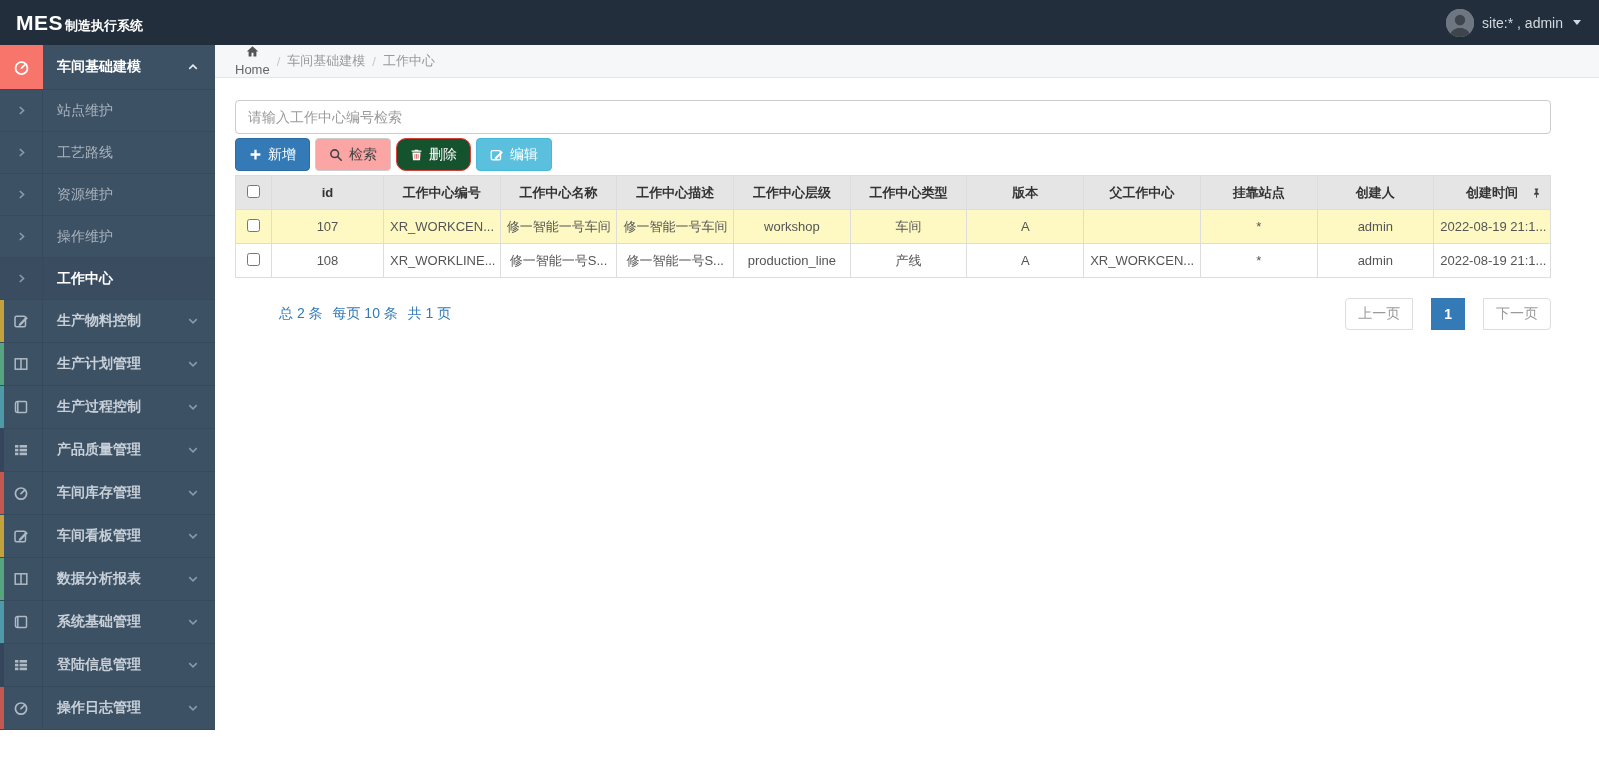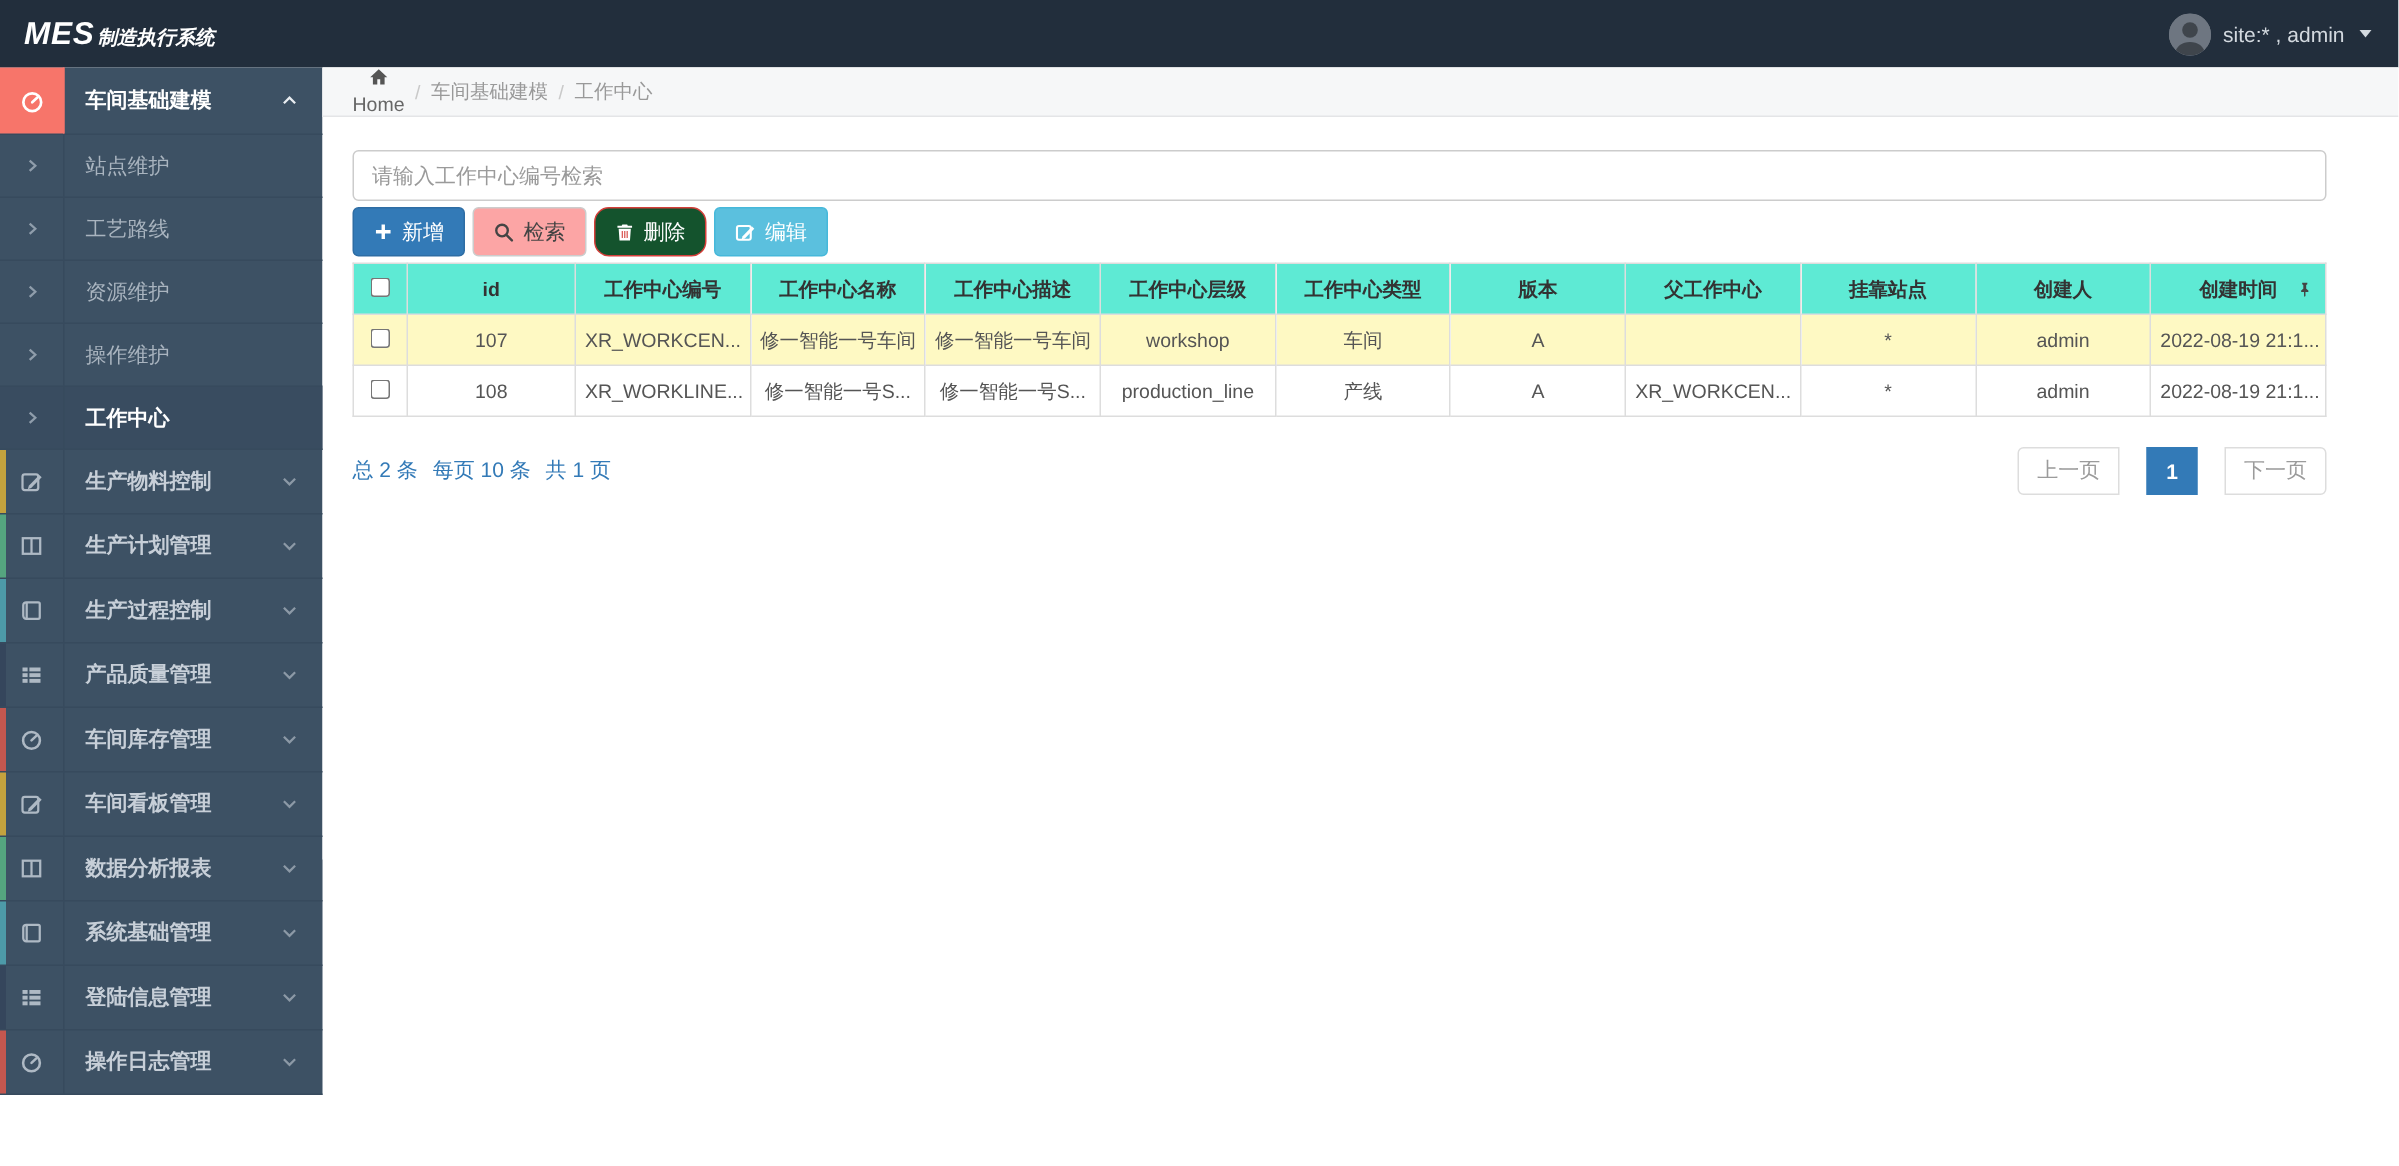--- a/index.html
+++ b/index.html
@@ -1,21 +1,21 @@
 <!DOCTYPE html>
 <html><head>
 <meta charset="utf-8">
 <style>
   * { margin:0; padding:0; box-sizing:border-box; }
   html,body { width:1599px; height:777px; overflow:hidden; }
   body { font-family:"Liberation Sans","DejaVu Sans",sans-serif; background:#fff; color:#333; }
 
   
   .navbar { height:45px; background:#222e3c; display:flex; align-items:center; justify-content:space-between; padding:0 18px 0 16px; }
-  .brand { color:#fff; display:flex; align-items:baseline; cursor:default;font-style:italic; }
+  .brand { color:#fff; display:flex; align-items:baseline; cursor:default; }
   .brand-mes { font-size:21px; font-weight:800; letter-spacing:.5px; }
   .brand-rest { font-size:13px; font-weight:700; margin-left:2px; }
   .user-box { display:flex; align-items:center; gap:8px; color:#d3d9df; font-size:14px; cursor:pointer; }
   .avatar { width:28px; height:28px; border-radius:50%; overflow:hidden; background:#7d848d; flex:0 0 auto; }
   .caret { width:0; height:0; border-left:4px solid transparent; border-right:4px solid transparent; border-top:5px solid #d3d9df; margin-left:2px; }
 
   
   .body-row { display:flex; height:528px; }
   .sidebar { width:215px; background:#47596b; flex:0 0 auto; }
   .main { flex:1; background:#fff; display:flex; flex-direction:column; min-width:0; }
@@ -57,31 +57,31 @@
   .btn-row { margin-top:4px; display:flex; gap:5px; }
   .btn { height:33px; padding:0 13px; border-radius:4px; font-size:14px; display:inline-flex; align-items:center; gap:6px; cursor:pointer; border:1px solid transparent; font-family:inherit; }
   .btn-primary { background:#337ab7; border-color:#2e6da4; color:#fff; }
   .btn-default { background:#fca5a5; border-color:#ccc; color:#444; }
   .btn-danger  { background:#14532d; border-color:#d43f3a; color:#fff;border-radius:10px; }
   .btn-info    { background:#5bc0de; border-color:#46b8da; color:#fff; }
 
   
   table.grid { width:100%; border-collapse:collapse; margin-top:4px; table-layout:fixed; }
   .grid th, .grid td { border:1px solid #ddd; text-align:center; font-size:13px; padding:0 6px; overflow:hidden; white-space:nowrap; }
-  .grid th { height:34px; font-weight:700; color:#333; background:#5eead4; }
+  .grid th { height:34px; font-weight:700; color:#333; background:#e5e5e5; }
   .grid td { height:34px; color:#555; }
   .grid tbody tr.striped { background:#fef9c3; }
   .col-check { width:36px; }
   .col-id { width:112px; }
   .grid input[type=checkbox] { width:13px; height:13px; cursor:pointer; }
   .th-time { display:flex; align-items:center; justify-content:center; gap:0; position:relative; height:100%; }
   .pin-wrap { position:absolute; right:2px; top:50%; transform:translateY(-50%); color:#444; display:flex; }
 
   
-  .pager-row { display:flex; align-items:center; justify-content:space-between; margin-top:20px; }
+  .pager-row { display:flex; align-items:center; justify-content:space-between; margin-top:20px;margin-left:44px; }
   .summary { color:#337ab7; font-size:14px; }
   .summary span { margin-right:6px; }
   .pagination { display:inline-flex; list-style:none; }
   .pagination li { display:flex;padding-left:19px; }
   .page-btn { padding:0 12px; height:32px; display:flex; align-items:center; border:1px solid #ddd; background:#fff; color:#9b9b9b; font-size:14px; margin-left:-1px; cursor:pointer; }
   .pagination li:first-child .page-btn { border-radius:4px 0 0 4px; margin-left:0; }
   .pagination li:last-child .page-btn { border-radius:0 4px 4px 0; }
   .page-btn.active { background:#337ab7; border-color:#337ab7; color:#fff; font-weight:700; }
 </style>
 </head>

